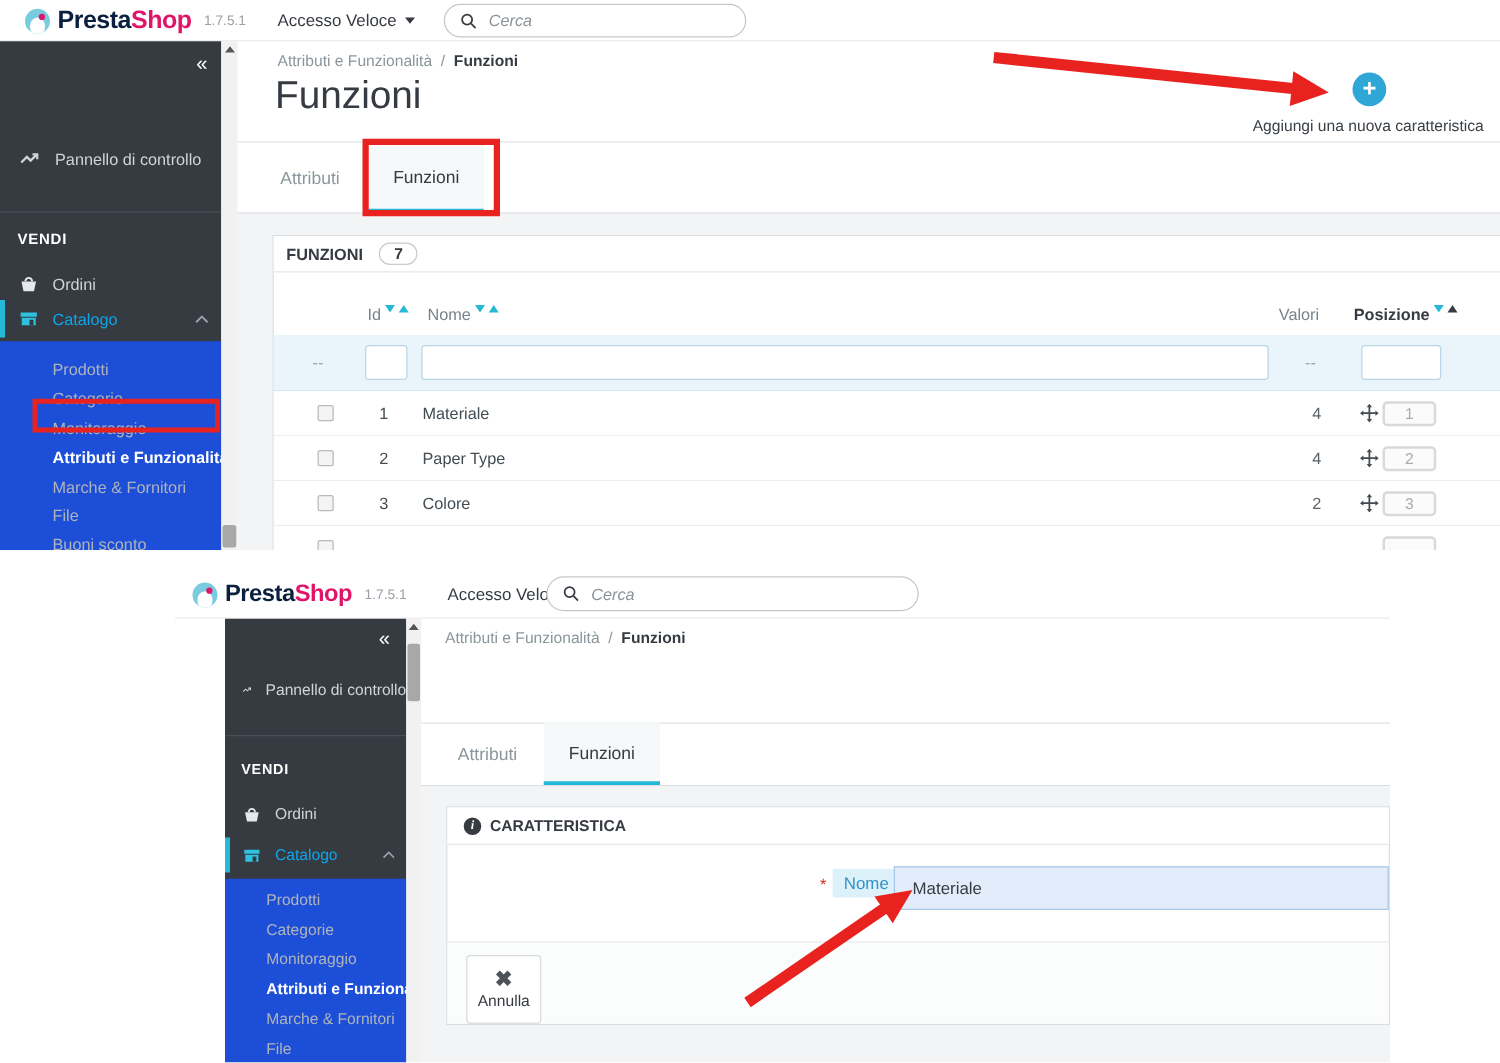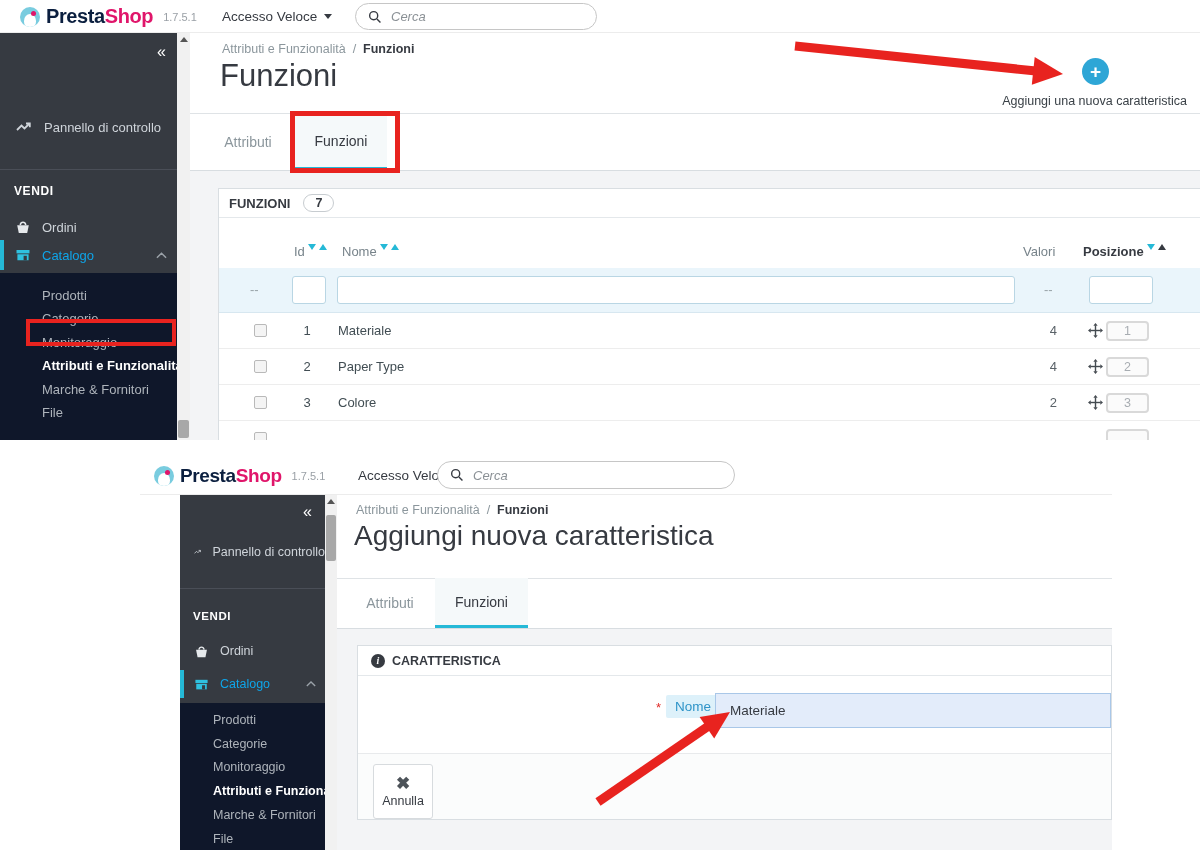--- a/index.html
+++ b/index.html
@@ -43,21 +43,21 @@
   #shot-top .collapse { right:11px; top:10px; }
   #shot-bottom .collapse { right:13px; top:8px; }
   .navrow { position:absolute; left:0; right:0; display:flex; align-items:center; gap:11px; padding-left:15px; font-size:13px; color:#cfd4da; cursor:pointer; }
   #shot-bottom .navrow { font-size:12.5px; padding-left:14px; }
   .navrow .lbl { white-space:nowrap; }
   .divider { position:absolute; left:0; right:0; height:1px; background:#4a4e57; }
   .sectionlbl { position:absolute; left:14px; color:#fff; font-weight:bold; font-size:12px; letter-spacing:0.6px; }
   .navrow.active .lbl { color:#0ea5e9; }
   .bluebar { position:absolute; left:0; width:4px; background:#25b9d7; }
   .chev-up { position:absolute; }
-  .submenu { position:absolute; left:0; right:0; bottom:0; background:#0f172a; list-style:none; }
+  .submenu { position:absolute; left:0; right:0; bottom:0; background:#1d4ed8; list-style:none; }
   .submenu li { color:#aeb4bb; font-size:13px; padding-left:42px; line-height:23.4px; white-space:nowrap; cursor:pointer; }
   #shot-bottom .submenu li { font-size:12.5px; padding-left:33px; line-height:23.7px; }
   .submenu li.current { color:#fff; font-weight:bold; }
 
   
   .sbar { position:absolute; background:#f1f1f1; }
   #shot-top .sbar { left:177px; top:33px; width:13px; bottom:0; }
   #shot-bottom .sbar { left:185px; top:45px; width:12px; bottom:0; }
   .sbar .arr { position:absolute; top:4px; left:50%; transform:translateX(-50%); width:0; height:0; border-left:4px solid transparent; border-right:4px solid transparent; border-bottom:5px solid #555; cursor:pointer; }
   .sbar .thumb { position:absolute; left:1px; right:1px; background:#a8a8a8; border-radius:2px; cursor:grab; }
@@ -186,20 +186,21 @@
           <path d="M1 6 L6 1 L11 6" stroke="#9aa1a8" stroke-width="1.6" fill="none"></path>
         </svg>
     </div>
     <ul class="submenu" style="top:240px; padding-top:11px;">
       <li>Prodotti</li>
       <li>Categorie</li>
       <li>Monitoraggio</li>
       <li class="current">Attributi e Funzionalità</li>
       <li>Marche &amp; Fornitori</li>
       <li>File</li>
+      <li>Buoni sconto</li>
 
     </ul>
   </aside>
 
   <div class="sbar">
     <span class="arr"></span>
     <span class="thumb"></span>
   </div>
 
   <nav class="crumb">
@@ -385,21 +386,20 @@
   <div class="sbar">
     <span class="arr"></span>
     <span class="thumb"></span>
   </div>
 
   <nav class="crumb">
     <span>Attributi e Funzionalità</span>
     &nbsp;<span>/</span>&nbsp;
     <span class="cur">Funzioni</span>
   </nav>
-  <h1 class="pagetitle">Aggiungi nuova caratteristica</h1>
 
   <div class="pageline"></div>
   <div class="tab plain">Attributi</div>
   <div class="tab activetab">Funzioni</div>
   <div class="tabline"></div>
   <div class="contentbg"></div>
 
   <div class="panel-b"></div>
   <div class="panelhead-b">
     <span class="info-i">i</span>

